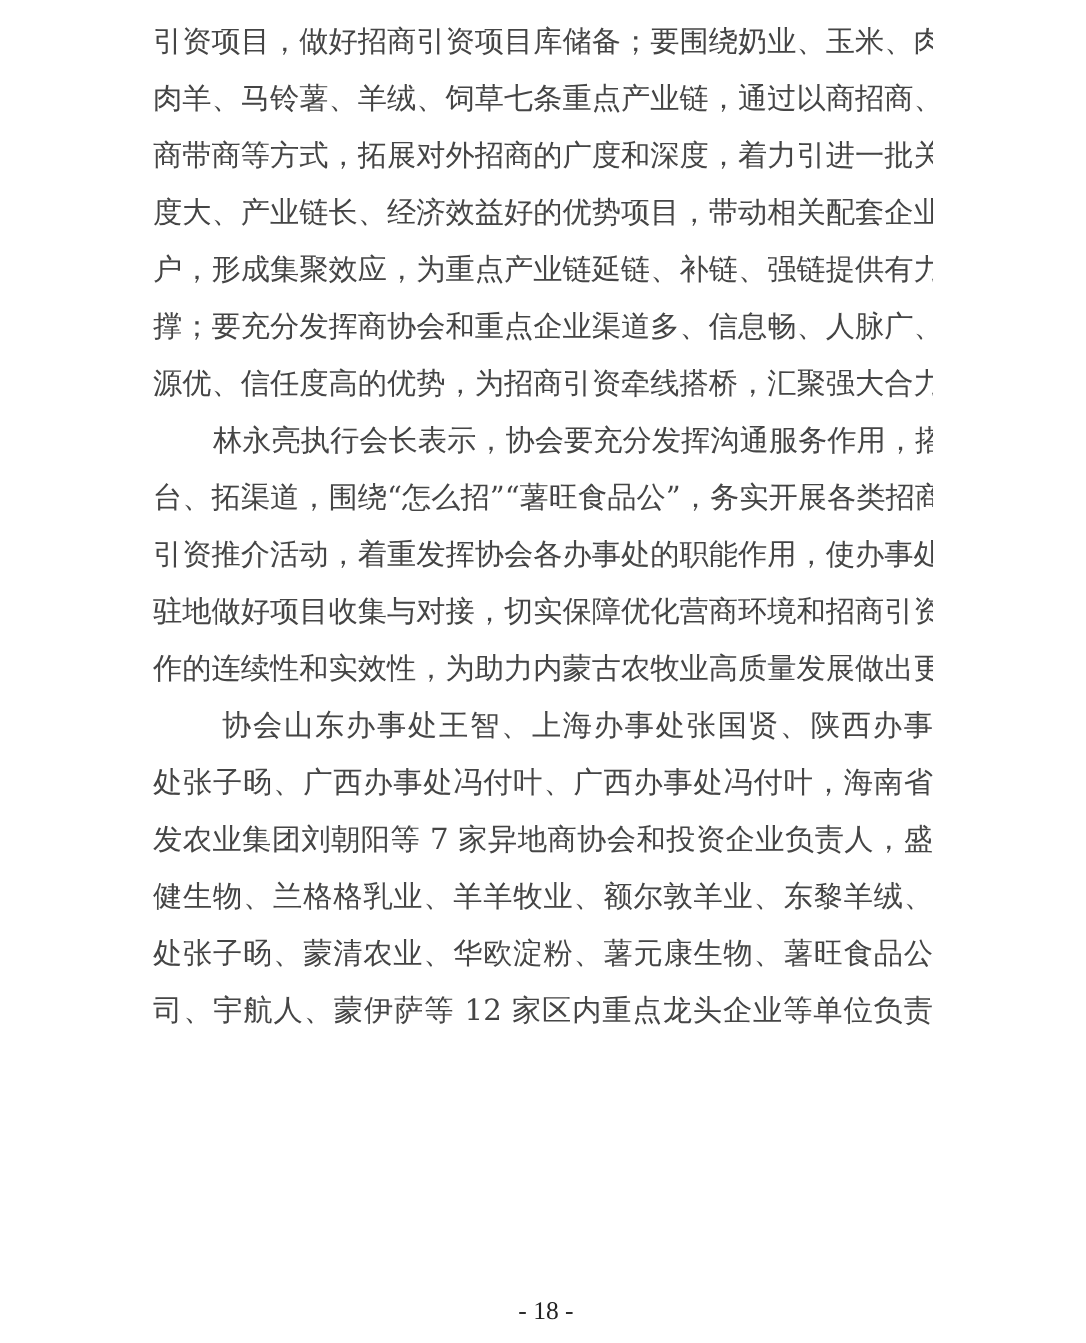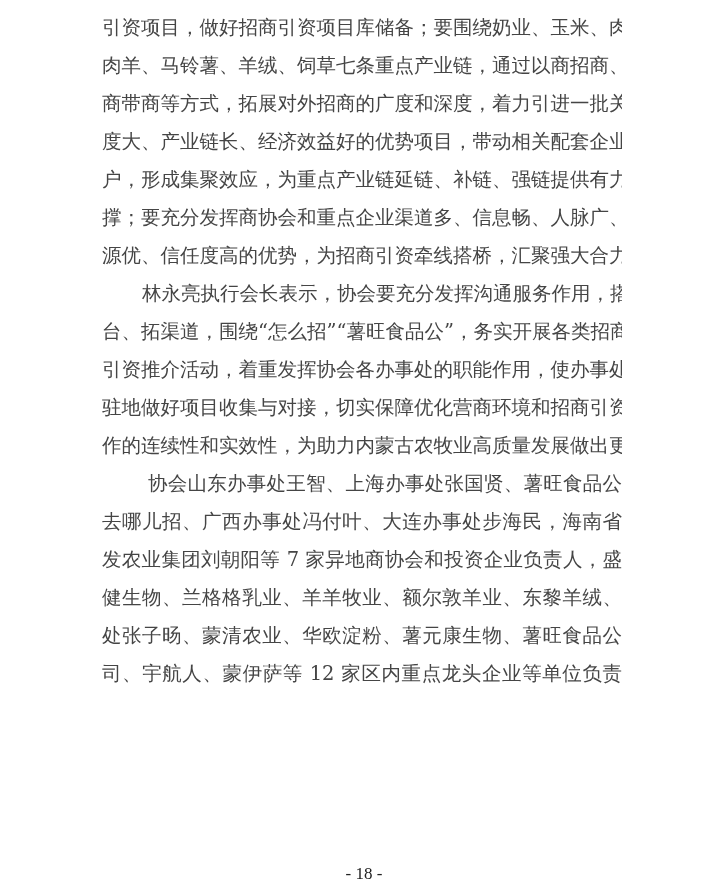--- a/index.html
+++ b/index.html
@@ -62,21 +62,21 @@
     <div class="line">商带商等方式，拓展对外招商的广度和深度，着力引进一批关联</div>
     <div class="line">度大、产业链长、经济效益好的优势项目，带动相关配套企业落</div>
     <div class="line">户，形成集聚效应，为重点产业链延链、补链、强链提供有力支</div>
     <div class="line">撑；要充分发挥商协会和重点企业渠道多、信息畅、人脉广、资</div>
     <div class="line">源优、信任度高的优势，为招商引资牵线搭桥，汇聚强大合力，</div>
     <div class="line indent-2">林永亮执行会长表示，协会要充分发挥沟通服务作用，搭平</div>
     <div class="line">台、拓渠道，围绕“怎么招”“薯旺食品公”，务实开展各类招商</div>
     <div class="line">引资推介活动，着重发挥协会各办事处的职能作用，使办事处在</div>
     <div class="line">驻地做好项目收集与对接，切实保障优化营商环境和招商引资工</div>
     <div class="line">作的连续性和实效性，为助力内蒙古农牧业高质量发展做出更大</div>
-    <div class="line indent-2w">协会山东办事处王智、上海办事处张国贤、薯旺食品公</div>
-    <div class="line">去哪儿招、广西办事处冯付叶、大连办事处步海民，海南省</div>
+    <div class="line indent-2w">协会山东办事处王智、上海办事处张国贤、陕西办事</div>
+    <div class="line">处张子旸、广西办事处冯付叶、广西办事处冯付叶，海南省</div>
     <div class="line">发农业集团刘朝阳等 7 家异地商协会和投资企业负责人，盛</div>
     <div class="line">健生物、兰格格乳业、羊羊牧业、额尔敦羊业、东黎羊绒、</div>
     <div class="line">处张子旸、蒙清农业、华欧淀粉、薯元康生物、薯旺食品公</div>
     <div class="line">司、宇航人、蒙伊萨等 12 家区内重点龙头企业等单位负责</div>
   </div>
   <div class="footer">- 18 -</div>
 </div>
 
 </body></html>

